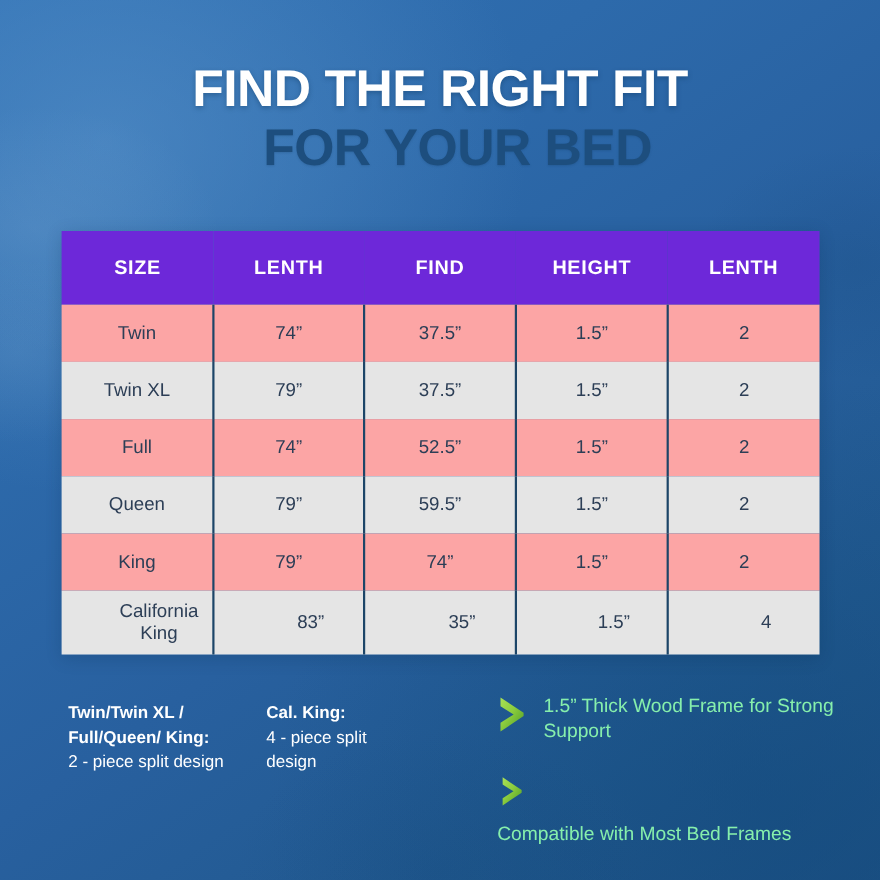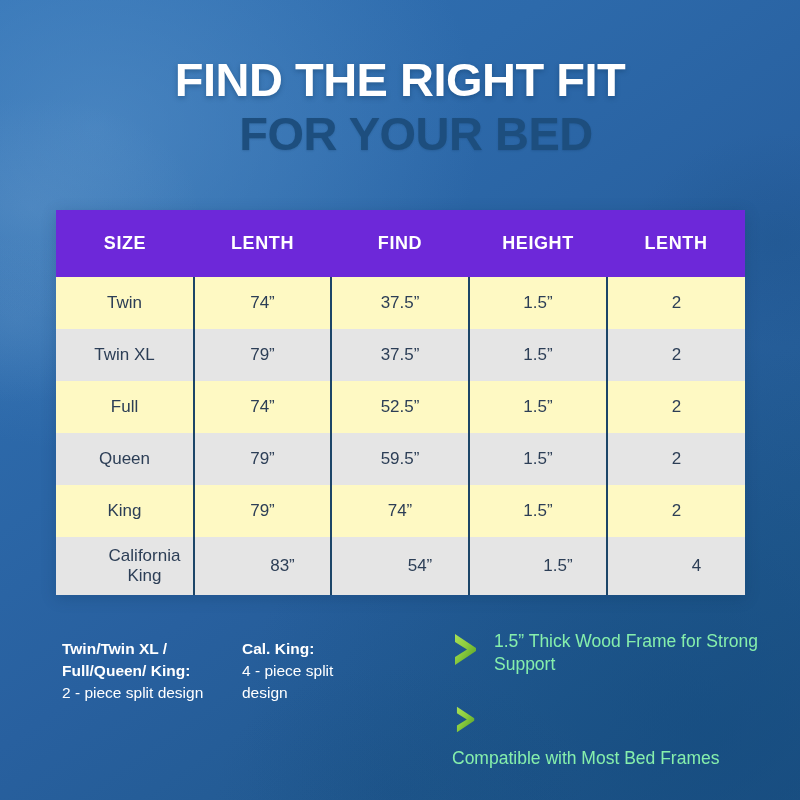--- a/index.html
+++ b/index.html
@@ -93,21 +93,21 @@
     height: 52px;
     text-align: center;
     vertical-align: middle;
     font-size: 17px;
     font-weight: 400;
     color: #2c3e56;
     border-right: 2px solid #1c4568;
     line-height: 1.15;
   }
   table.fit-table tbody td:last-child { border-right: none; }
-  table.fit-table tbody tr.row-odd  td { background: #fef9c3; }
+  table.fit-table tbody tr.row-odd  td { background: #fca5a5; }
   table.fit-table tbody tr.row-even td { background: #e5e5e5; }
   table.fit-table tbody tr.row-tall td { height: 58px; padding-left: 40px; }
 
   
   col.c1 { width: 138px; }
   col.c2 { width: 137px; }
   col.c3 { width: 138px; }
   col.c4 { width: 138px; }
   col.c5 { width: 138px; }
 
@@ -216,21 +216,21 @@
         <tr class="row-odd">
           <td>King</td>
           <td>79”</td>
           <td>74”</td>
           <td>1.5”</td>
           <td>2</td>
         </tr>
         <tr class="row-even row-tall">
           <td>California King</td>
           <td>83”</td>
-          <td>54”</td>
+          <td>35”</td>
           <td>1.5”</td>
           <td>4</td>
         </tr>
       </tbody>
     </table>
   </div>
 
   <div class="footer">
 
     <div class="footer-left">

